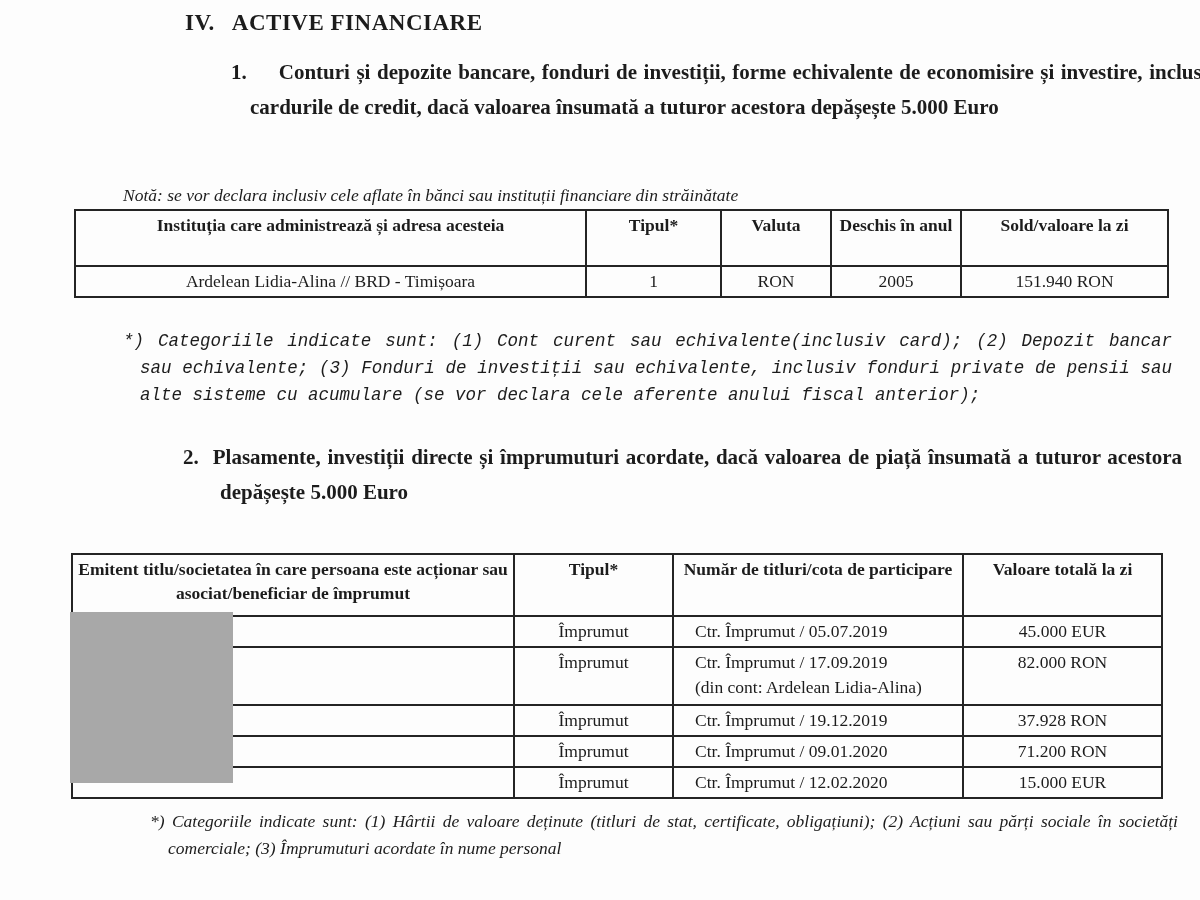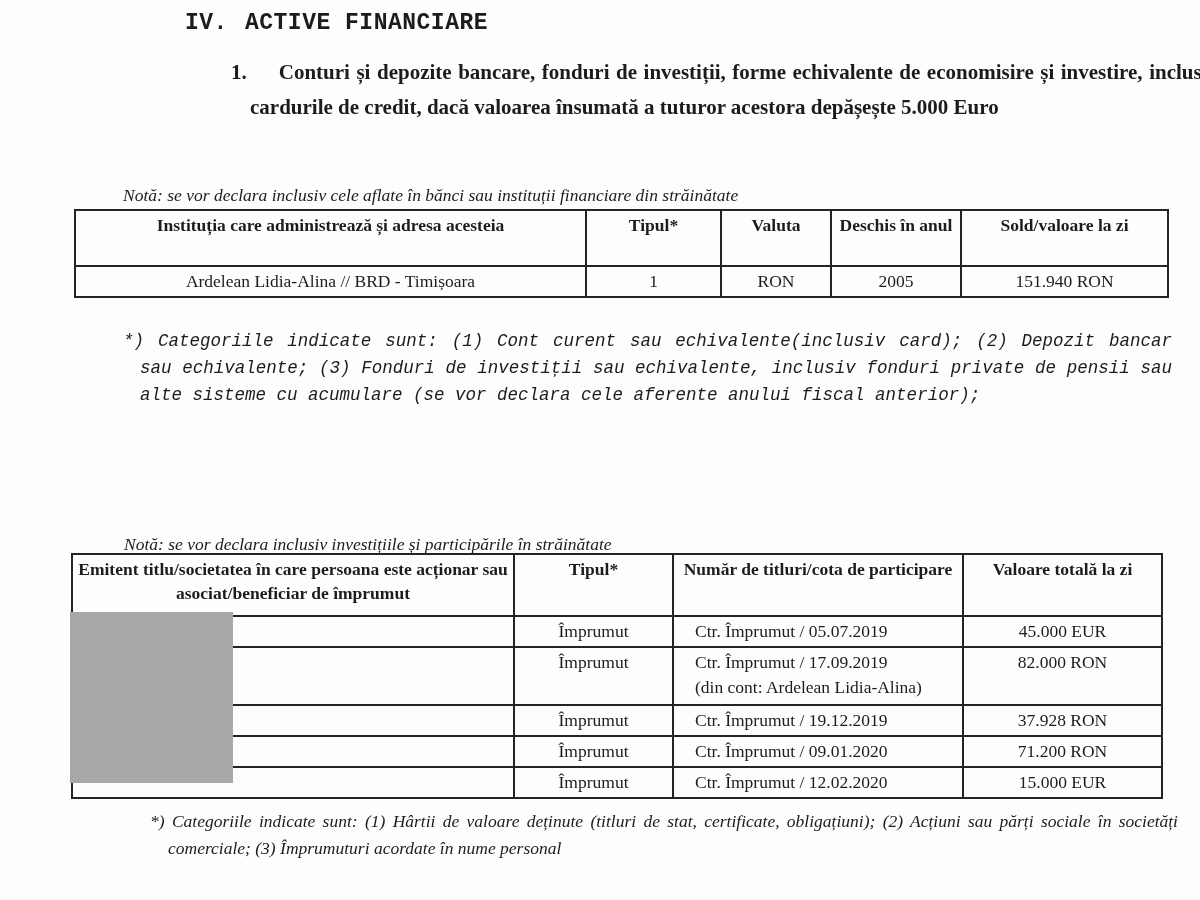--- a/index.html
+++ b/index.html
@@ -8,21 +8,20 @@
     width:1200px; height:900px;
     background:#fdfdfd;
     color:#1c1c1c;
     font-family:"Liberation Serif", serif;
     overflow:hidden;
   }
   .sec-heading {
     position:absolute; left:185px; top:10px;
     font-size:23px; font-weight:bold; letter-spacing:0.5px;
     white-space:nowrap;
-    font-family:Liberation Mono, monospace;
   }
   .sec-heading .sec-num { margin-right:17px; }
 
   .item {
     position:absolute;
     font-size:21px; font-weight:bold;
     line-height:35px;
     text-align:justify;
   }
   .item-1 { left:185px; top:55px; width:968px; padding-left:19px; text-indent:-19px;margin-left:46px; }
@@ -121,22 +120,24 @@
         <td>1</td>
         <td>RON</td>
         <td>2005</td>
         <td>151.940 RON</td>
       </tr>
     </tbody>
   </table>
 
   <div class="footnote fn-1">*) Categoriile indicate sunt: (1) Cont curent sau echivalente(inclusiv card); (2) Depozit bancar sau echivalente; (3) Fonduri de investiții sau echivalente, inclusiv fonduri private de pensii sau alte sisteme cu acumulare (se vor declara cele aferente anului fiscal anterior);</div>
 
+  <div class="item item-2">
+    <span class="num">2.</span><span>Plasamente, investiții directe și împrumuturi acordate, dacă valoarea de piață însumată a tuturor acestora depășește 5.000 Euro</span>
+  </div>
 
-  <div class="note note-2">Notă: se vor declara inclusiv investițiile și participările  în străinătate</div>
 
   <table class="t2">
     <colgroup>
       <col style="width:442px">
         <col style="width:159px">
         <col style="width:290px">
         <col style="width:199px">
     </colgroup>
     <thead>
       <tr>

